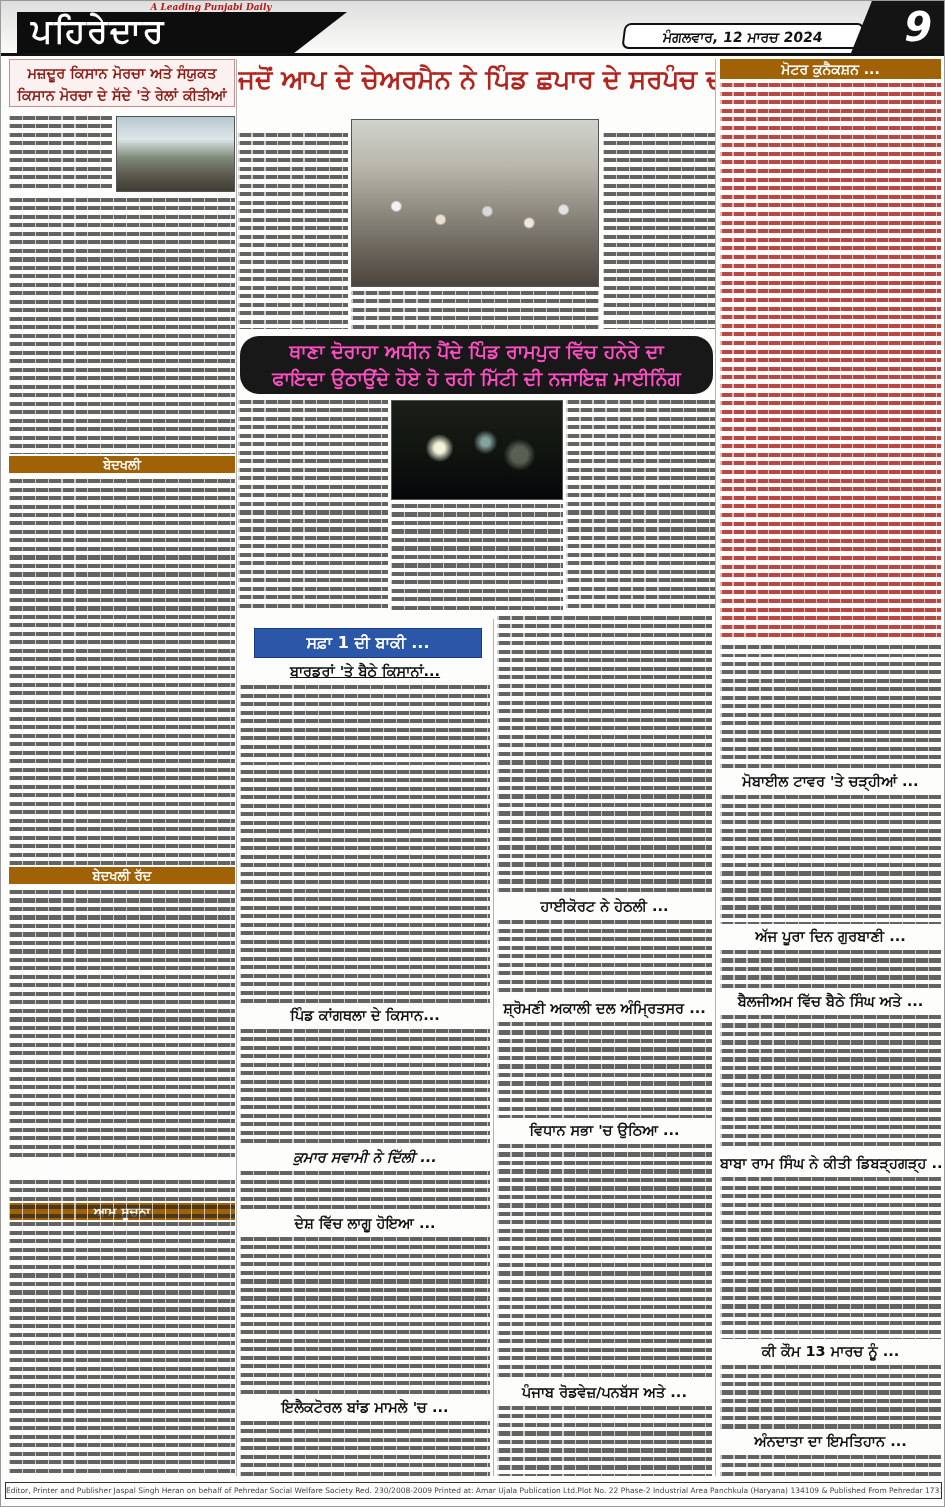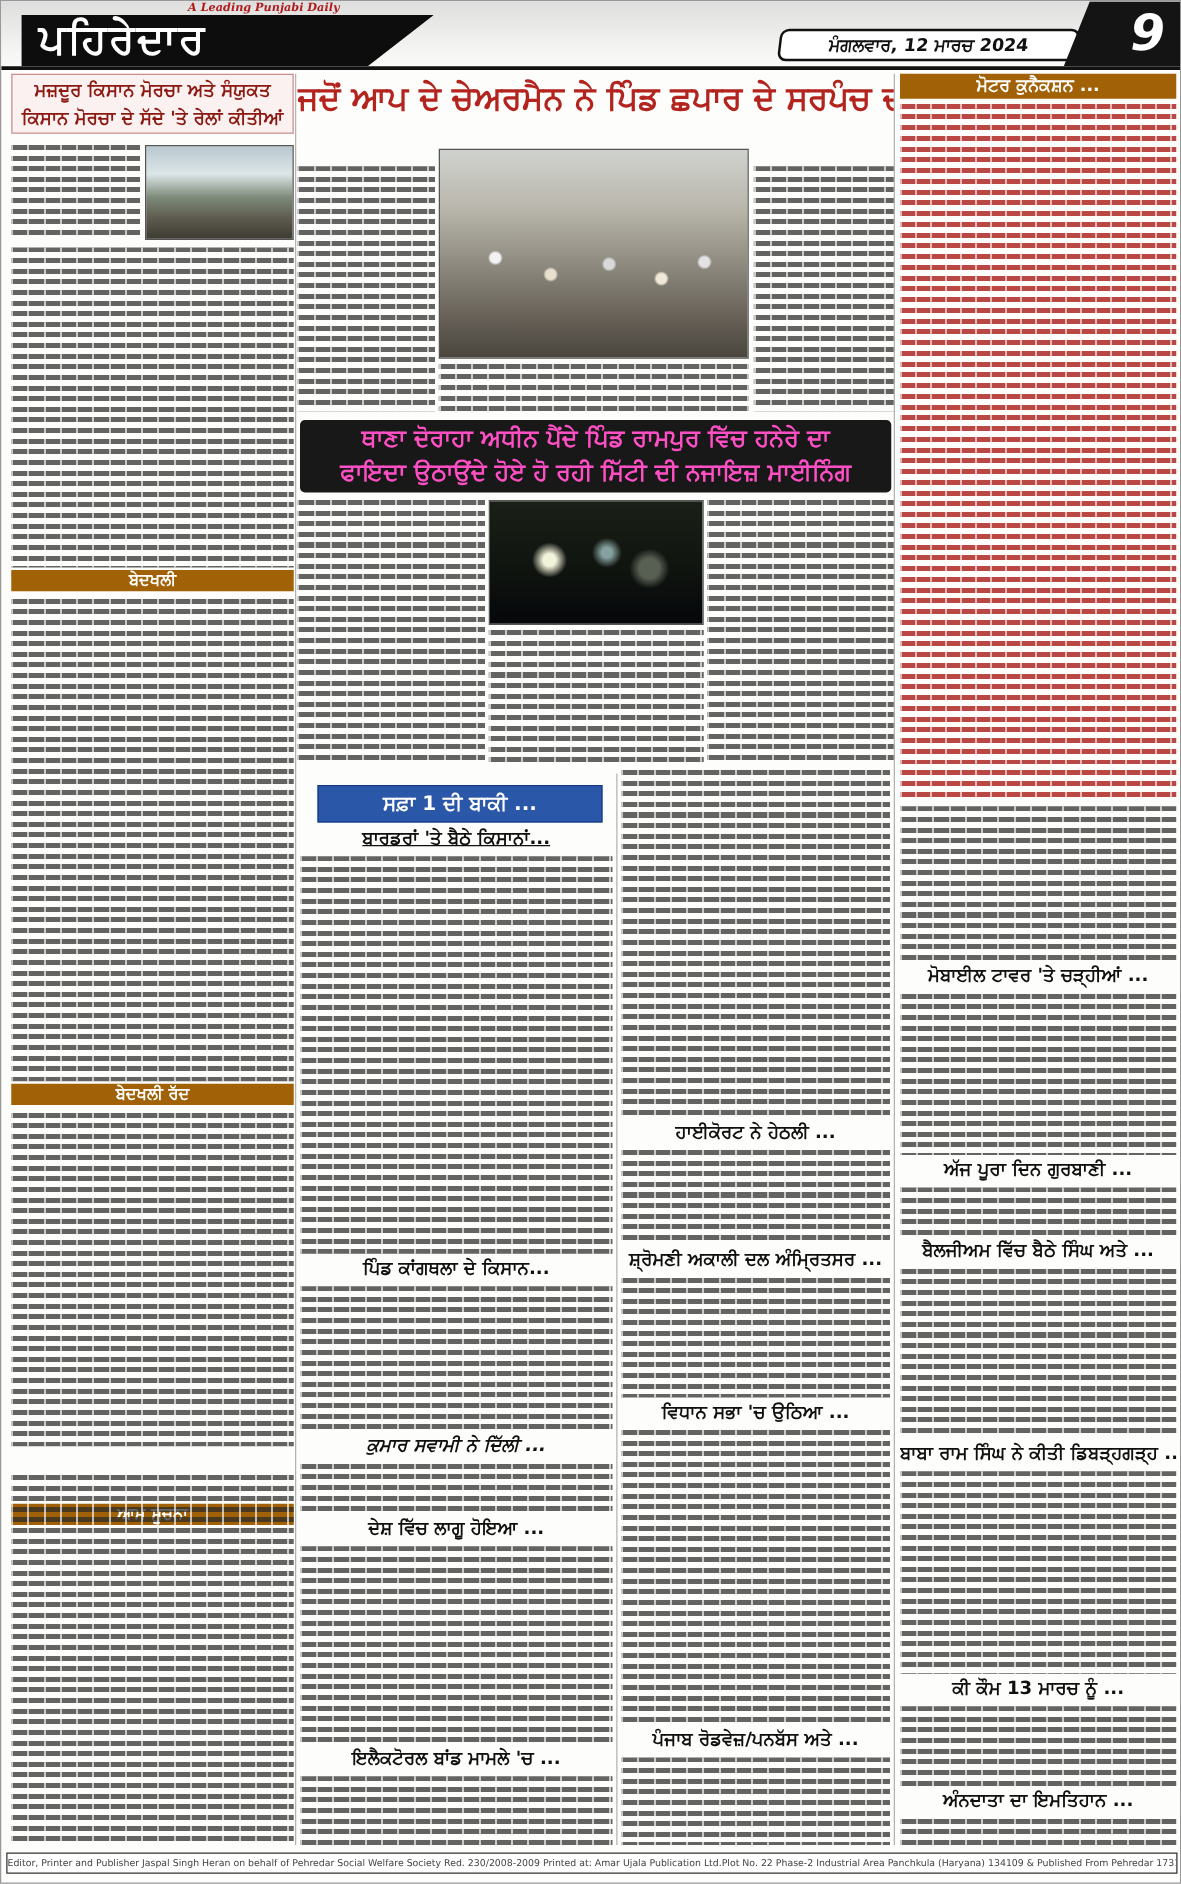--- a/index.html
+++ b/index.html
@@ -23,21 +23,21 @@
   .hdr{background:linear-gradient(180deg,#dedede 0%,#f3f3f1 70%,#fbfbf9 100%);}
   .masthead{background:#0d0d0d;clip-path:polygon(0 0,100% 0,84% 100%,0 100%);
         color:#fff;font-weight:bold;}
   .tagline{color:#b01b1b;font-style:italic;font-weight:bold;font-family:"DejaVu Serif","Liberation Serif",serif;}
   .datepill{background:#fff;border:2px solid #111;border-radius:7px;transform:skewX(-7deg);
         font-weight:bold;font-size:14px;text-align:center;line-height:24px;}
   .pagenum{background:#141414;clip-path:polygon(22% 0,100% 0,100% 100%,0 100%);color:#fff;
         font-weight:bold;font-style:italic;}
   .leadhead{color:#b3241f;font-weight:bold;font-size:26px;line-height:40px;text-align:center;white-space:nowrap;overflow:hidden;}
   .leadsub{background:#f4dcdc;border:1px solid #d9b9b9;font-weight:bold;font-size:15px;line-height:22px;text-align:center;white-space:nowrap;overflow:hidden;}
-  .blackband{background:#181818;border-radius:4px;color:#ff4fc4;font-weight:bold;font-size:19px;line-height:27px;text-align:center;}
+  .blackband{background:#181818;border-radius:19px;color:#ff4fc4;font-weight:bold;font-size:19px;line-height:27px;text-align:center;}
   .blueband{background:#2b57a8;border:1px solid #1a3c86;color:#fff;font-weight:bold;font-size:16px;line-height:28px;text-align:center;white-space:nowrap;overflow:hidden;}
   .leftheadbox{background:#faf1f0;border:1px solid #c98f8f;color:#8c1a12;font-weight:bold;
         font-size:14.5px;line-height:22px;text-align:center;overflow:hidden;}
   .footer{border:1px solid #333;background:#fff;color:#444;font-size:7.5px;line-height:15px;
         text-align:center;white-space:nowrap;overflow:hidden;}
 </style>
 </head>
 <body>
 
 <div class="page">

